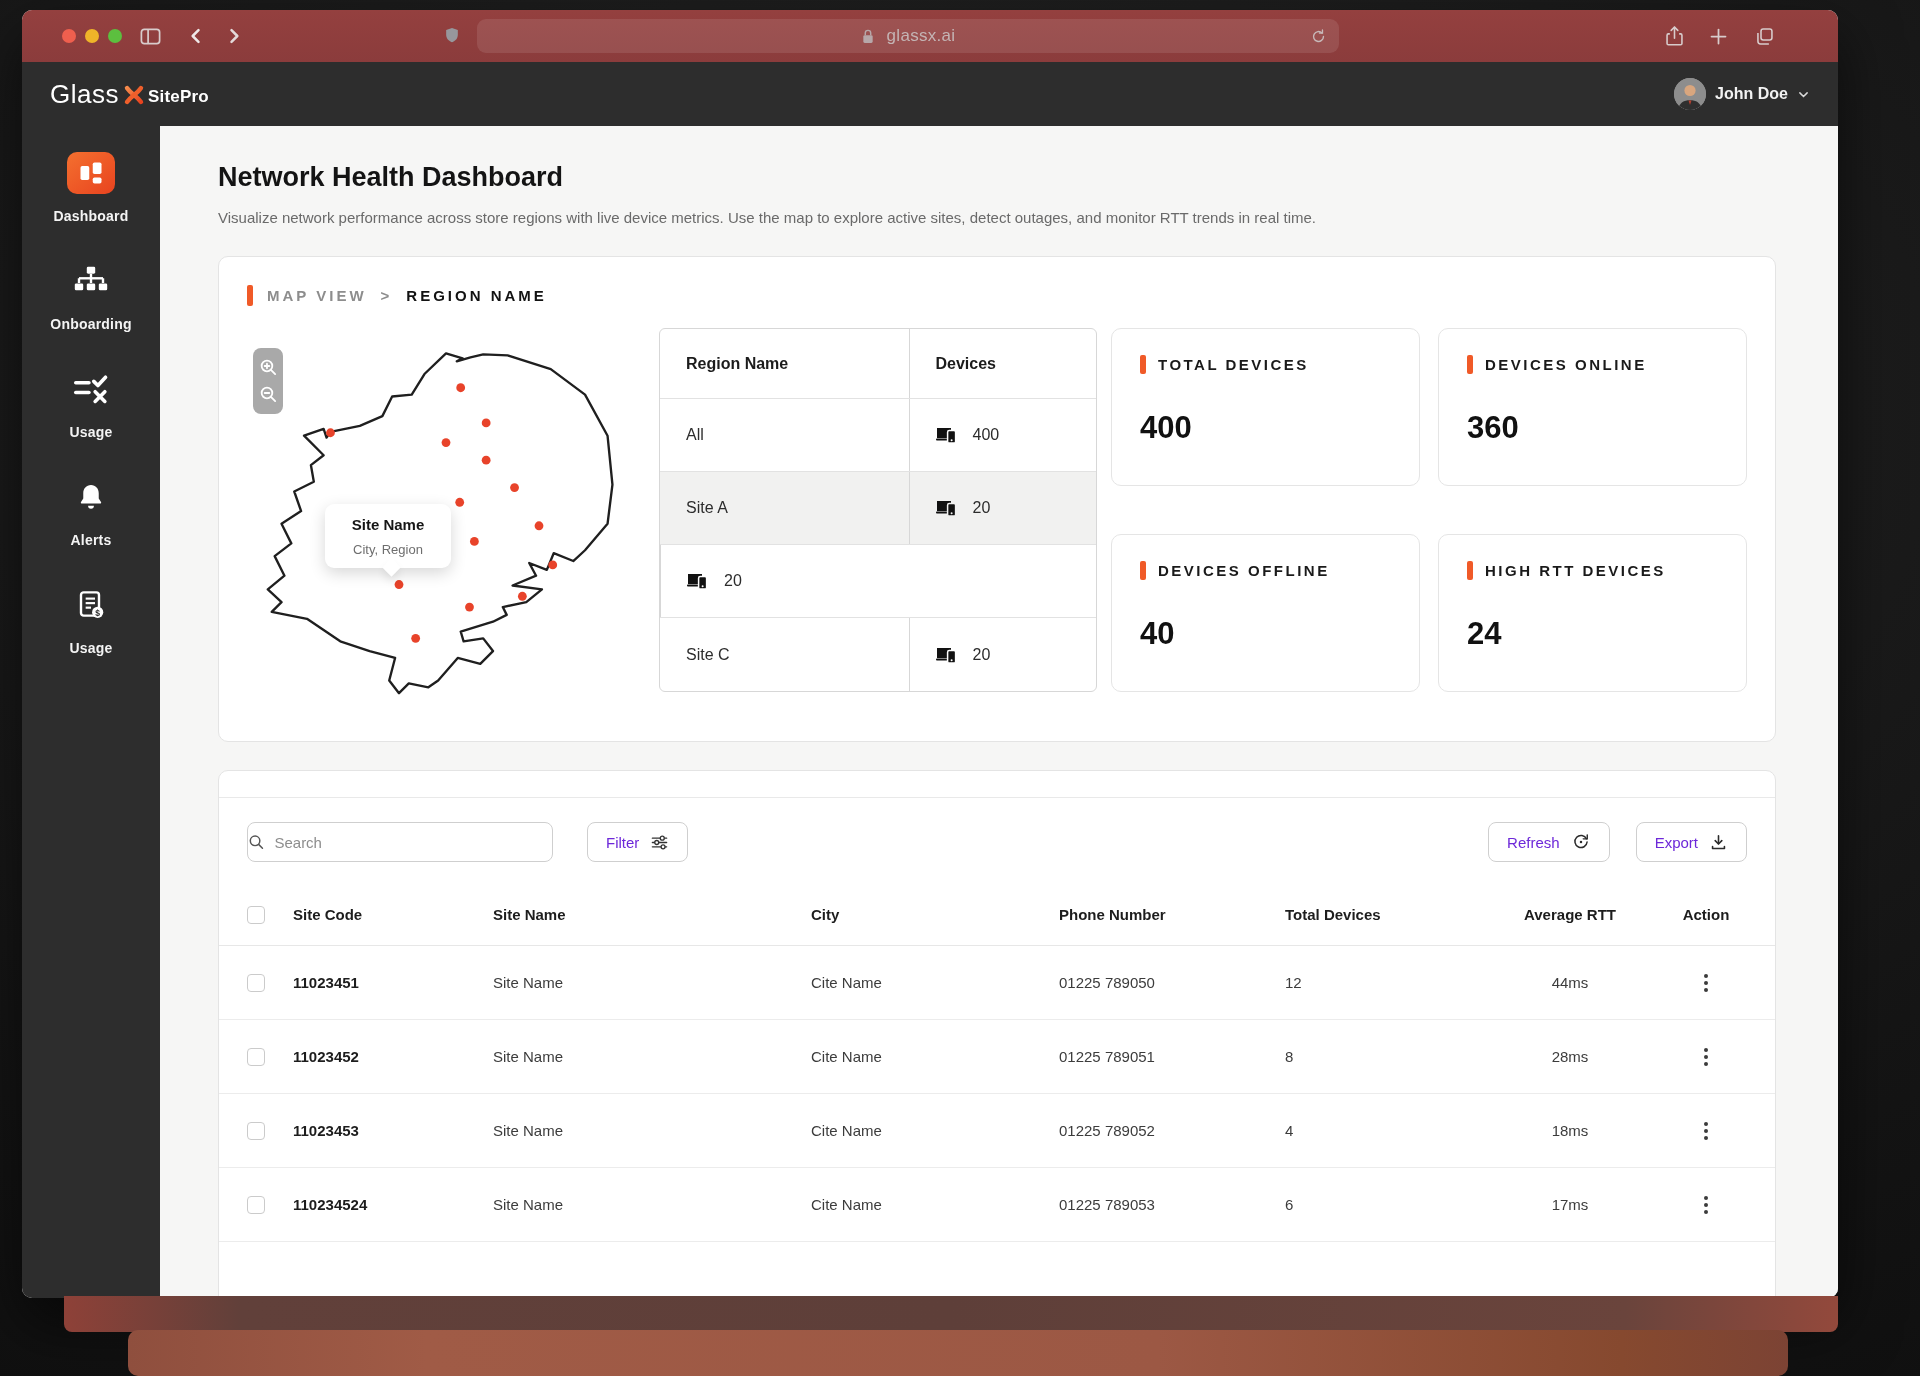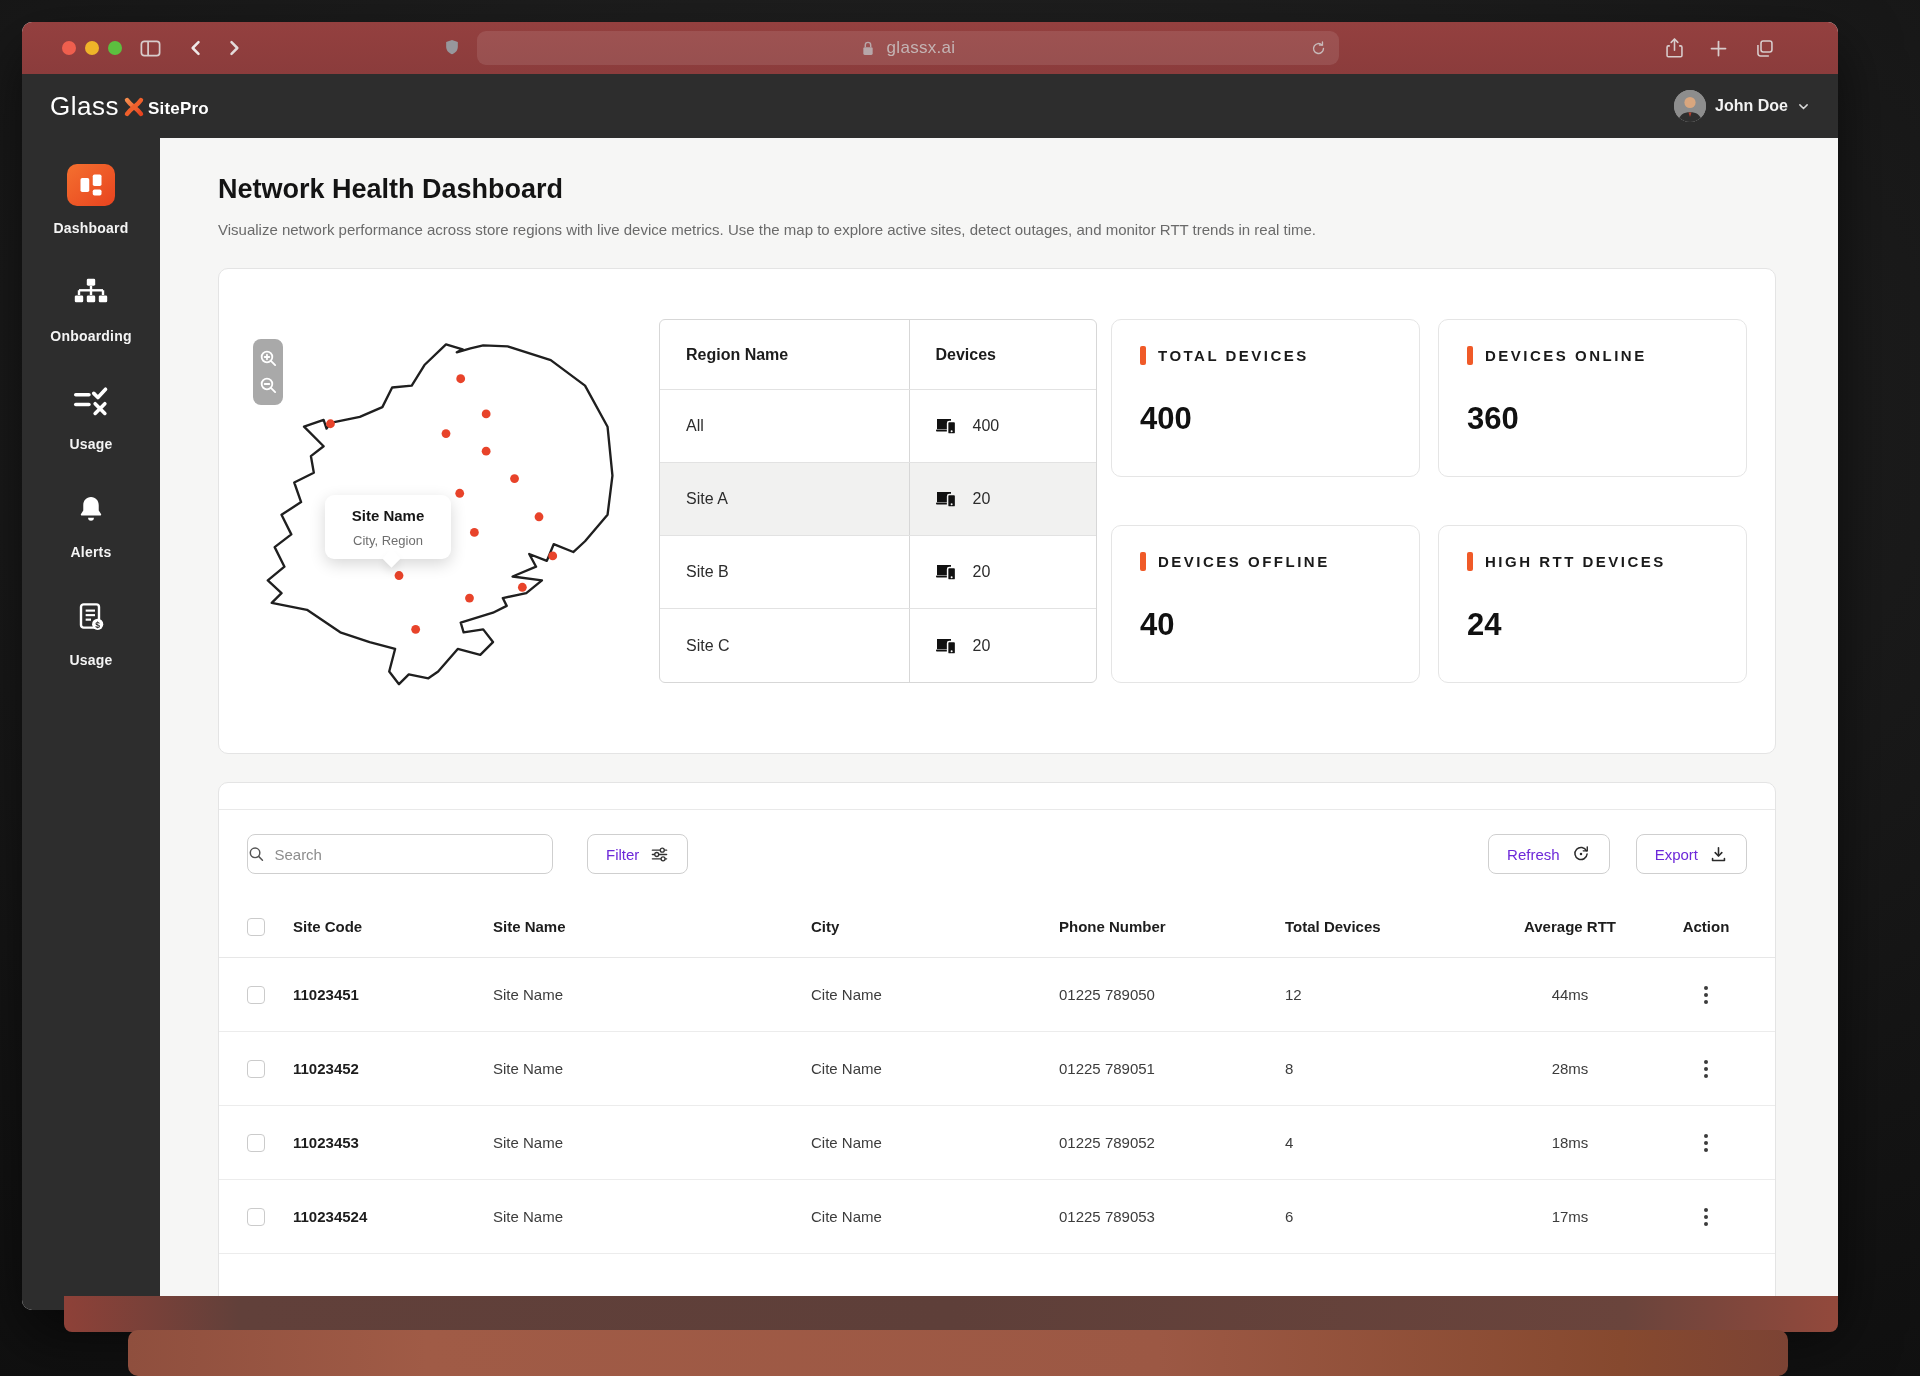--- a/index.html
+++ b/index.html
@@ -10,21 +10,21 @@
     position:relative; color:#1d1d1d;
   }
   
   .stand-top{position:absolute;left:64px;top:1296px;width:1774px;height:36px;
     background:linear-gradient(90deg,#8e4138 0%,#61403a 10%,#5e3f39 50%,#6a443c 88%,#93493c 100%);
     border-radius:0 0 8px 8px;}
   .stand-bottom{position:absolute;left:128px;top:1330px;width:1660px;height:46px;
     background:linear-gradient(90deg,#8f4f3e 0%,#a05b46 18%,#9c5844 62%,#86492f 90%,#7c4334 100%);
     border-radius:10px;}
   
-  .window{position:absolute;left:22px;top:22px;width:1816px;height:1288px;border-radius:10px;
+  .window{position:absolute;left:22px;top:10px;width:1816px;height:1288px;border-radius:10px;
     overflow:hidden;box-shadow:0 26px 60px rgba(0,0,0,.6);background:#fff;}
   
   .chrome{position:relative;height:52px;background:linear-gradient(#94403f,#8b3c3c);}
   .tl{position:absolute;top:19px;width:14px;height:14px;border-radius:50%;}
   .tl.red{left:40px;background:#ef5f4e;}
   .tl.yellow{left:63px;background:#efb429;}
   .tl.green{left:86px;background:#5cbf3f;}
   .chrome .cicon{position:absolute;top:14px;width:24px;height:24px;display:flex;align-items:center;justify-content:center;}
   .url-pill{position:absolute;left:455px;top:9px;width:862px;height:34px;border-radius:9px;
     background:rgba(255,255,255,.10);display:flex;align-items:center;justify-content:center;gap:12px;}
@@ -266,20 +266,26 @@
         </span>
         <span class="side-label">Usage</span>
       </div>
     </nav>
 
     <main class="content">
       <h1 class="page-title">Network Health Dashboard</h1>
       <p class="page-sub">Visualize network performance across store regions with live device metrics. Use the map to explore active sites, detect outages, and monitor RTT trends in real time.</p>
 
       <section class="card map-card">
+        <div class="sec-title">
+          <span class="sec-bar"></span>
+          <span class="sec-dim">MAP VIEW</span>
+          <span class="sec-dim">&gt;</span>
+          <span class="sec-strong">REGION NAME</span>
+        </div>
 
         <div class="map-row">
 
           <div class="map-box">
             <div class="map-zoom">
               <span>
                 <svg width="19" height="19" viewBox="0 0 20 20" fill="none" stroke="#fff" stroke-width="1.9" stroke-linecap="round">
                   <circle cx="8.4" cy="8.4" r="5.6"></circle>
                     <line x1="12.8" y1="12.8" x2="17" y2="17"></line>
                   <line x1="6" y1="8.4" x2="10.8" y2="8.4"></line>
@@ -347,21 +353,20 @@
                   <rect x="1" y="3" width="14" height="10" fill="#111"></rect>
                   <rect x="0" y="13.6" width="16" height="1.8" rx="0.9" fill="#111"></rect>
                   <rect x="11.6" y="5.6" width="8" height="12.4" rx="1.6" fill="#111" stroke="#f1f1f0" stroke-width="1.5"></rect>
                   <circle cx="15.6" cy="15.2" r="1" fill="#f1f1f0"></circle>
                 </svg>
                 <span>20</span>
               </div>
             </div>
 
             <div class="rt-row">
-              <div class="rt-cell">Site B</div>
               <div class="rt-cell dev">
                 <svg width="23" height="20" viewBox="0 0 23 20">
                   <rect x="1" y="3" width="14" height="10" fill="#111"></rect>
                   <rect x="0" y="13.6" width="16" height="1.8" rx="0.9" fill="#111"></rect>
                   <rect x="11.6" y="5.6" width="8" height="12.4" rx="1.6" fill="#111" stroke="#fff" stroke-width="1.5"></rect>
                   <circle cx="15.6" cy="15.2" r="1" fill="#fff"></circle>
                 </svg>
                 <span>20</span>
               </div>
             </div>

